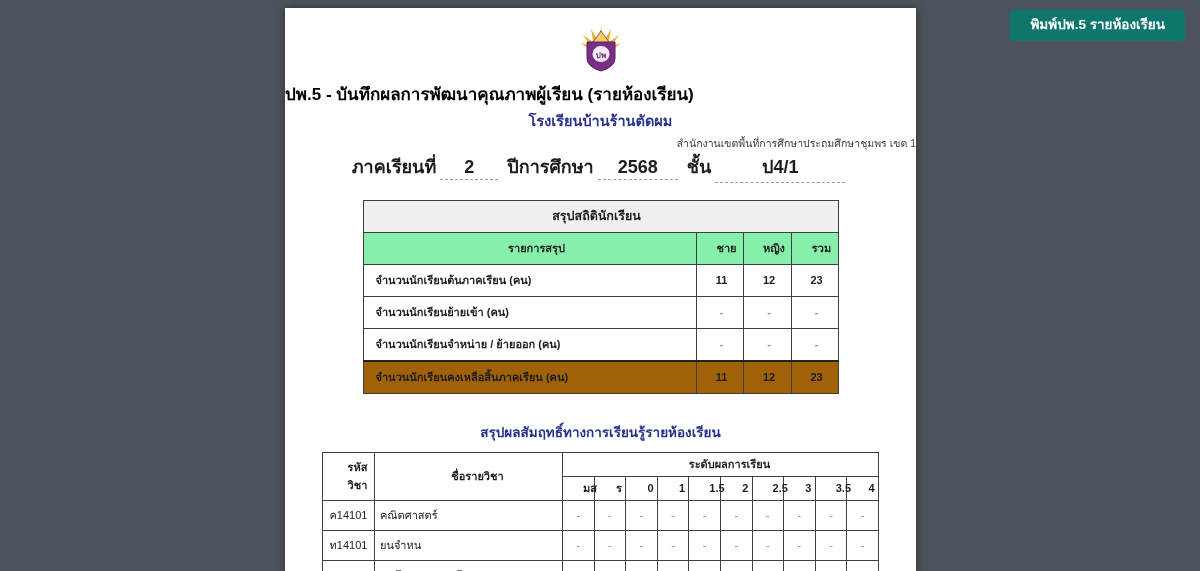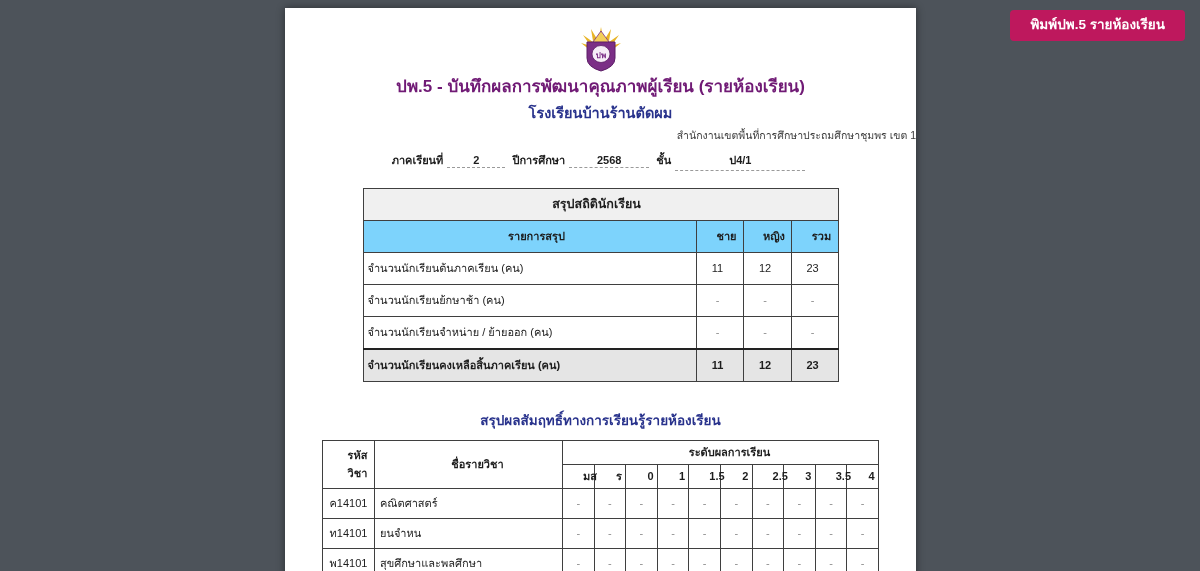--- a/index.html
+++ b/index.html
@@ -7,21 +7,21 @@
     width: 1200px; height: 571px;
     overflow: hidden;
     background: #4d535a;
     font-family: "Liberation Sans", "DejaVu Sans", sans-serif;
   }
   .viewport { position: relative; width: 1200px; height: 571px; }
 
   
   .print-btn {
     position: absolute; top: 10px; right: 15px;
-    background: #be185d;
+    background: #0f766e;
     color: #fff;
     font-weight: bold;
     font-size: 13.5px;
     border: none;
     border-radius: 4px;
     padding: 8px 20px;
     cursor: pointer;
     line-height: 1.1;
   }
 
@@ -30,44 +30,44 @@
     position: absolute; left: 285px; top: 8px;
     width: 631px; height: 700px;
     background: #ffffff;
     box-shadow: 0 0 8px rgba(0,0,0,0.45);
     padding-top: 18px;
   }
 
   .logo { display: block; margin: 0 auto; width: 44px; height: 46px; }
 
   .doc-title {
-    text-align: center;
-    color: #701a75;
+    margin-top: 8px;
+    text-align: left;
+    color: #000000;
     font-size: 17px;
     font-weight: bold;
   }
   .school-name {
     text-align: center;
     color: #28328c;
     font-size: 14.5px;
     font-weight: bold;
     margin-top: 2px;
   }
   .district {
     text-align: right;
     color: #3c3c3c;
     font-size: 10.5px;
     margin-top: 3px;
   }
 
   .semester-line {
     text-align: center;
-    font-size: 11px;
+    font-size: 18px;
     color: #1d1d1d;
-    margin-top: 7px;
   }
   .semester-line .lbl { font-weight: bold; }
   .fill {
     display: inline-block;
     border-bottom: 1.5px dashed #9a9a9a;
     font-weight: bold;
     text-align: center;
     padding: 0 4px 1px 4px;
     margin: 0 4px;
   }
@@ -82,28 +82,28 @@
   
   .stats-table { width: 475px; margin: 17px auto 0 auto; table-layout: fixed; }
   .stats-table .tbl-title {
     background: #f0f0f0;
     font-weight: bold;
     font-size: 12.5px;
     text-align: center;
     padding: 5px 8px 6px 0;
   }
   .stats-table th.colhead {
-    background: #7dd3fc;
+    background: #86efac;
     font-weight: bold;
     text-align: center;
     padding: 6px 4px 7px 18px;
   }
-  .stats-table td { padding: 6px 8px 7px 4px; text-align: center; }
+  .stats-table td { padding: 6px 8px 7px 12px; text-align: center; font-weight: bold; }
   .stats-table td.label-cell { text-align: left; }
-  .stats-table tr.total-row { background: #e5e5e5; font-weight: bold; border-radius: 7px; }
+  .stats-table tr.total-row { background: #a16207; font-weight: bold; border-radius: 7px; }
   .stats-table tr.total-row td { border-top: 2px solid #222; }
   .stats-table td .dash { color: #8d8d8d; }
 
   
   .grades-title {
     text-align: center;
     color: #28328c;
     font-size: 13.5px;
     font-weight: bold;
     margin-top: 27px;
@@ -171,21 +171,21 @@
         </tr>
       </thead>
       <tbody id="stats-body">
           <tr>
             <td class="label-cell">จำนวนนักเรียนต้นภาคเรียน (คน)</td>
             <td>11</td>
             <td>12</td>
             <td>23</td>
           </tr>
           <tr>
-            <td class="label-cell">จำนวนนักเรียนย้กษาช้า (คน)</td>
+            <td class="label-cell">จำนวนนักเรียนย้ายเข้า (คน)</td>
             <td><span class="dash">-</span></td>
             <td><span class="dash">-</span></td>
             <td><span class="dash">-</span></td>
           </tr>
           <tr>
             <td class="label-cell">จำนวนนักเรียนจำหน่าย / ย้ายออก (คน)</td>
             <td><span class="dash">-</span></td>
             <td><span class="dash">-</span></td>
             <td><span class="dash">-</span></td>
           </tr>

